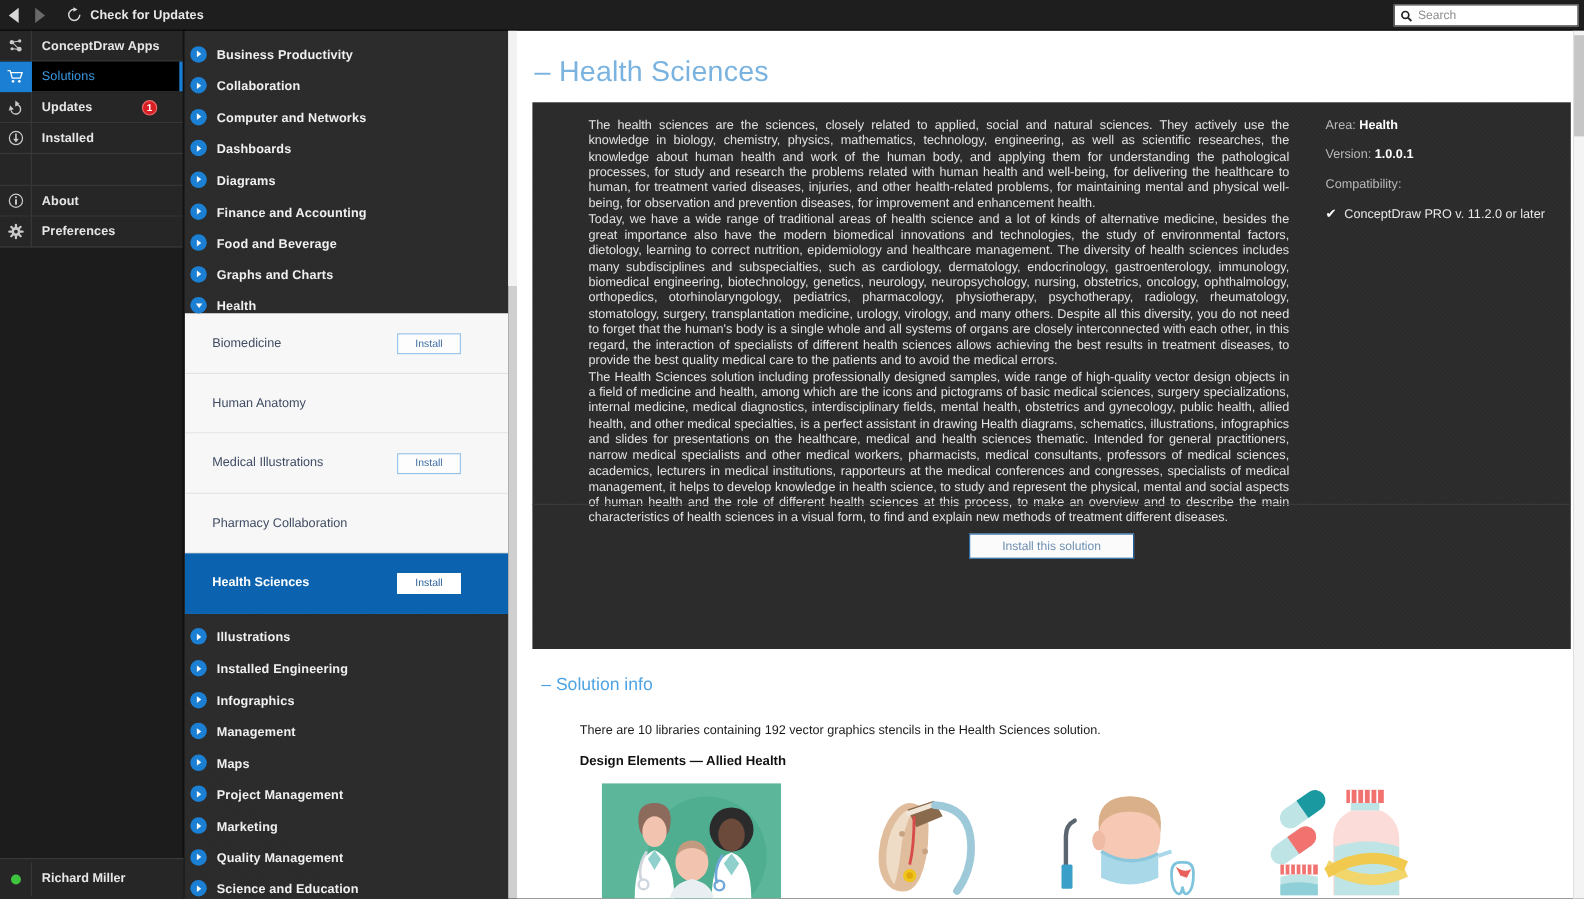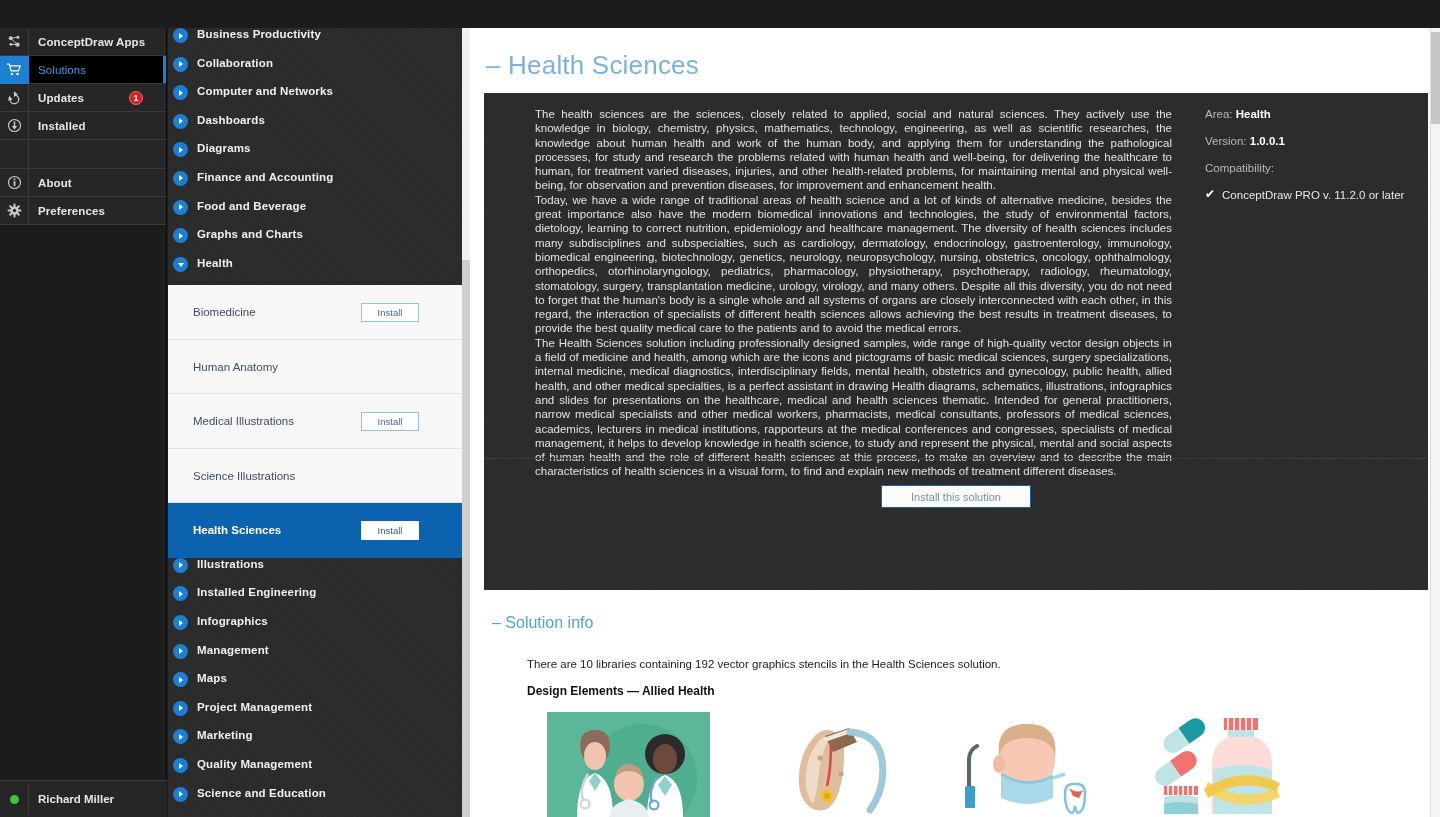--- a/index.html
+++ b/index.html
@@ -70,21 +70,21 @@
   .user-name { font-size: 11.5px; color: #e6e6e6; padding-left: 9px; font-weight: bold; }
 
   
   .catcol {
     position: absolute; left: 168px; top: 28px; width: 294px; height: 789px;
     background: #2b2b2b;
     background-image: repeating-linear-gradient(45deg, rgba(255,255,255,.012) 0 1px, transparent 1px 3px);
     overflow: hidden;
   }
   .cat-row {
-    height: 28.6px; display: flex; align-items: flex-start; padding-left: 5px; gap: 9px;
+    height: 28.6px; display: flex; align-items: flex-end; padding-left: 5px; gap: 9px;
   }
   .cat-bullet {
     width: 15px; height: 15px; border-radius: 50%; background: #1b7fd4;
     display: flex; align-items: center; justify-content: center; flex: 0 0 15px;
   }
   .cat-bullet .arr-r { width: 0; height: 0; border-top: 3px solid transparent; border-bottom: 3px solid transparent; border-left: 4px solid #fff; margin-left: 1px;}
   .cat-bullet .arr-d { width: 0; height: 0; border-left: 3.5px solid transparent; border-right: 3.5px solid transparent; border-top: 4px solid #fff; margin-top: 1px;}
   .cat-label { font-size: 11.5px; color: #f0f0f0; font-weight: bold; letter-spacing: .15px; }
 
   .sol-list { background: #f7f7f7; }
@@ -154,20 +154,42 @@
   .mid-scroll {
     position: absolute; left: 462px; top: 28px; width: 8px; height: 789px; background: #cfcfcf;
   }
   .mid-thumb { position: absolute; left: 0; top: 0; width: 8px; height: 232px; background: #f2f2f2; }
 </style>
 </head>
 <body>
 
 <div class="app">
 
+  <div class="topbar">
+    <div class="nav-arrow">
+      <div class="tri-left"></div>
+    </div>
+    <div class="nav-arrow">
+      <div class="tri-right"></div>
+    </div>
+    <div class="refresh-wrap">
+      <svg class="refresh-icon" width="15" height="15" viewBox="0 0 16 16">
+        <path d="M8 2.6 A5.4 5.4 0 1 0 13.4 8" fill="none" stroke="#d8d8d8" stroke-width="1.4"></path>
+        <polygon points="7.2,0.6 11.2,2.7 7.2,4.9" fill="#d8d8d8"></polygon>
+      </svg>
+      <span class="check-updates-label">Check for Updates</span>
+    </div>
+    <div class="search-box">
+      <svg class="search-icon" width="11" height="11" viewBox="0 0 12 12">
+        <circle cx="5" cy="5" r="3.4" fill="none" stroke="#222" stroke-width="1.7"></circle>
+        <line x1="7.6" y1="7.6" x2="11" y2="11" stroke="#222" stroke-width="1.8"></line>
+      </svg>
+      <input class="search-input" value="" placeholder="Search" style="">
+    </div>
+  </div>
 
   <div class="leftnav">
 
     <div class="nav-row">
       <span class="ic">
         <svg width="15" height="15" viewBox="0 0 16 16">
           <circle cx="4" cy="4.6" r="2.1" fill="#c9c9c9"></circle>
           <circle cx="11.6" cy="3.4" r="1.6" fill="#c9c9c9"></circle>
           <circle cx="11.2" cy="11.4" r="2.3" fill="#c9c9c9"></circle>
           <circle cx="4.2" cy="11" r="1.5" fill="#c9c9c9"></circle>
@@ -318,21 +340,21 @@
           <button class="install-btn">Install</button>
         </div>
         <div class="sol-row">
           <span class="sol-name">Human Anatomy</span>
         </div>
         <div class="sol-row">
           <span class="sol-name">Medical Illustrations</span>
           <button class="install-btn">Install</button>
         </div>
         <div class="sol-row">
-          <span class="sol-name">Science Illustrations</span>
+          <span class="sol-name">Pharmacy Collaboration</span>
         </div>
         <div class="sol-row selected">
           <span class="sol-name">Health Sciences</span>
           <button class="install-btn">Install</button>
         </div>
       </div>
     <div id="cat-after">
         <div class="cat-row">
           <span class="cat-bullet">
             <span class="arr-r"></span>

